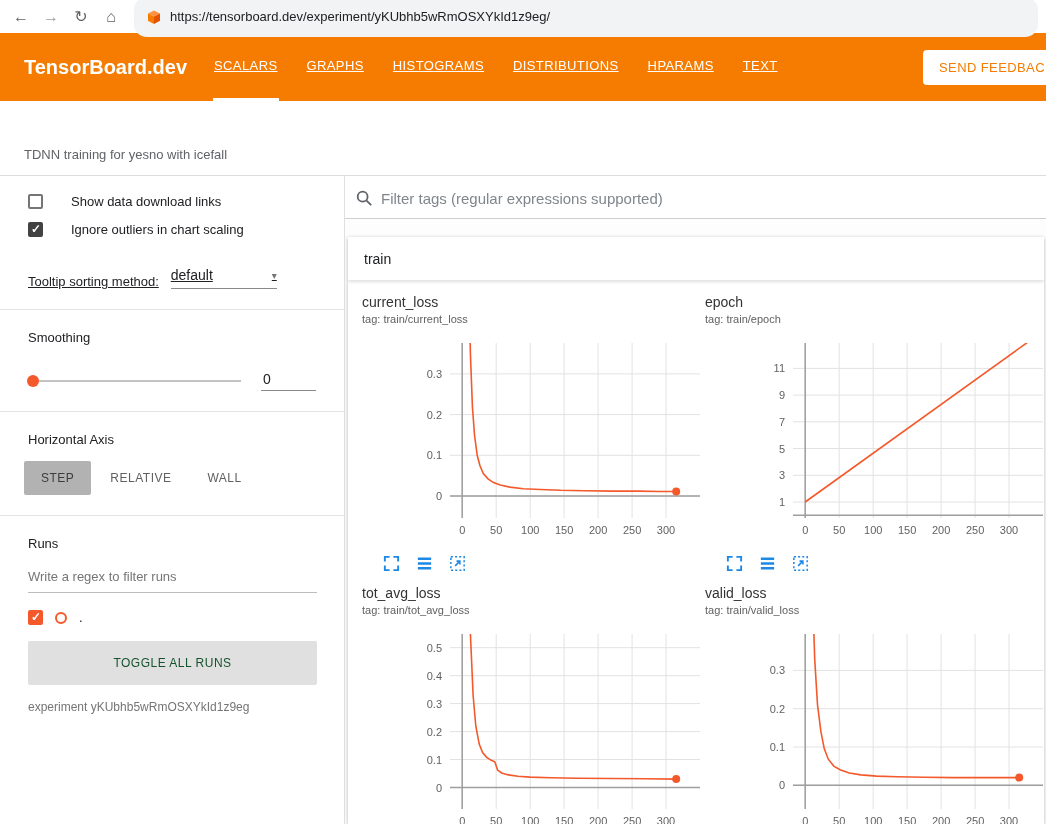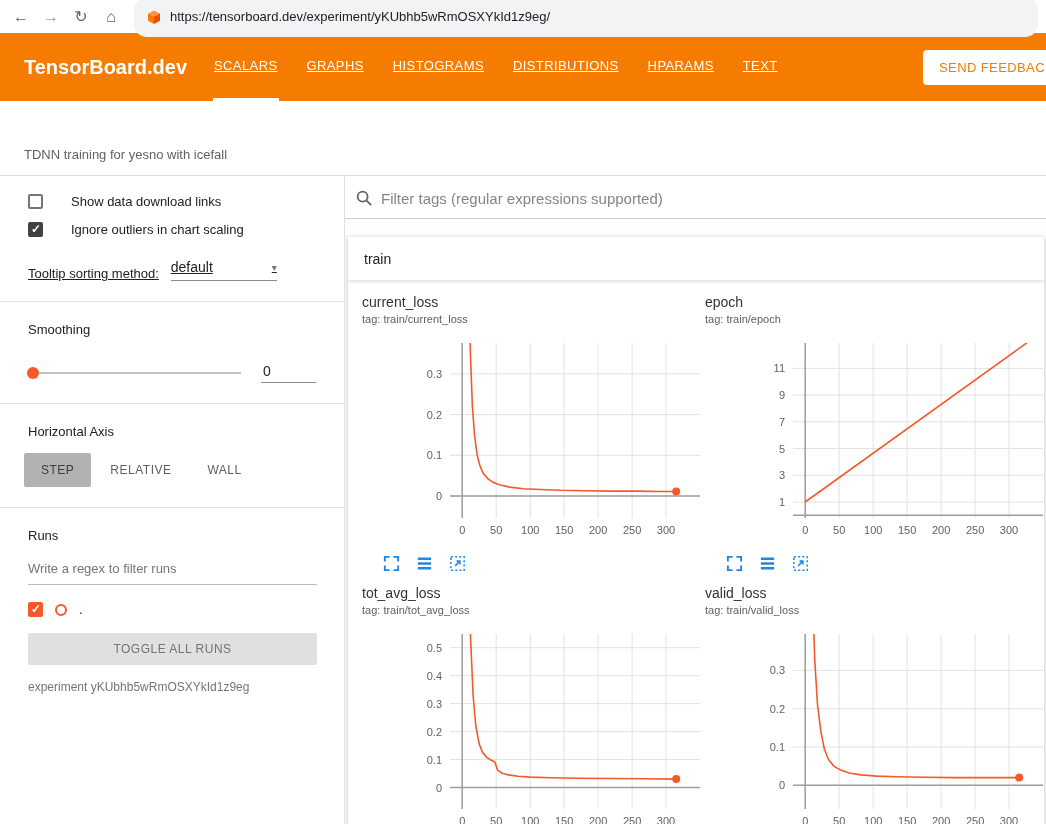--- a/index.html
+++ b/index.html
@@ -26,37 +26,37 @@
   .content { display:flex; height:648px; }
 
   
   .sidebar { width:345px; flex:none; border-right:1px solid #e0e0e0; padding-top:18px; background:#fff; overflow:hidden; }
   .chk-row { display:flex; align-items:center; gap:28px; margin:0 28px 13px; font-size:13px; color:#202124; cursor:pointer; }
   .chk { width:15px; height:15px; border:2px solid #757575; border-radius:2px; flex:none; position:relative; }
   .chk.checked { background:#424242; border-color:#424242; }
   .chk.checked::after { content:"✓"; position:absolute; left:1px; top:-2px; color:#fff; font-size:12px; font-weight:bold; }
   .run-chk.checked { background:var(--run); border-color:var(--run); }
   .tooltip-row { display:flex; align-items:flex-end; gap:12px; margin:22px 28px 0; font-size:13px; color:#202124;text-decoration:underline; }
-  .select { width:106px; display:flex; align-items:center; justify-content:space-between; border-bottom:1px solid #8a8a8a; padding-bottom:5px; font-size:14px; color:#202124; cursor:pointer; }
+  .select { width:106px; display:flex; align-items:center; justify-content:space-between; border-bottom:1px solid #8a8a8a; padding-bottom:5px; font-size:14px; color:#202124; cursor:pointer;margin-top:8px; }
   .caret { font-size:10px; color:#757575; }
   .divider { border:none; border-top:1px solid #e4e4e4; margin:20px 0; }
   .section-label { margin:0 28px; font-size:13px; color:#202124; }
   .slider-row { display:flex; align-items:center; margin:26px 28px 0; gap:20px; }
   .slider { flex:1; height:2px; background:#c4c4c4; position:relative; cursor:pointer; }
   .slider .thumb { position:absolute; left:-1px; top:-5px; width:12px; height:12px; background:var(--run); border-radius:50%; }
   .slider-value { width:55px; border-bottom:1px solid #8a8a8a; font-size:14px; color:#202124; padding:0 0 3px 2px; }
   .axis-buttons { display:flex; gap:2px; margin:14px 24px 0; }
   .axis-btn { border:none; background:transparent; color:#616161; font-size:12px; letter-spacing:.5px; padding:10px 17px; border-radius:2px; cursor:pointer; }
   .axis-btn.selected { background:#b2b2b2; color:#3d3d3d; }
   .runs-filter { display:block; margin:14px 28px 0; width:289px; border:none; outline:none; border-bottom:1px solid #bdbdbd; font-size:13px; color:#0f172a; padding:4px 0 8px; background:transparent; }
   .runs-filter::placeholder { color:#757575; }
   .run-row { display:flex; align-items:center; gap:12px; margin:17px 28px 0; }
   .run-swatch { width:12px; height:12px; border:2px solid var(--run); border-radius:50%; flex:none; }
   .run-name { font-size:13px; color:#202124; }
-  .toggle-all { display:block; margin:16px 28px 11px; width:289px; background:#e0e0e0; border:none; border-radius:2px; padding:9px 0; font-size:12px; letter-spacing:.5px; color:#737373; font-weight:500; cursor:pointer; }
+  .toggle-all { display:block; margin:16px 28px 11px; width:289px; background:#e0e0e0; border:none; border-radius:2px; padding:15px 0; font-size:12px; letter-spacing:.5px; color:#14532d; font-weight:500; cursor:pointer; }
   .exp-label { margin:15px 28px 0; font-size:12px; color:#757575; }
 
   
   .main { flex:1; display:flex; flex-direction:column; background:#fdfdfd; overflow:hidden; }
   .filter-row { display:flex; align-items:center; gap:8px; padding:13px 10px 11px; border-bottom:1px solid #cfcfcf; background:#fff; }
   .filter-input { flex:1; border:none; outline:none; font-size:15px; color:#202124; background:transparent; }
   .filter-input::placeholder { color:#80868b; }
   .card { margin:18px 2px 0 3px; background:#fff; box-shadow:0 1px 4px rgba(0,0,0,.28); flex:1; overflow:hidden; }
   .card-header { padding:14px 16px 13px; font-size:14px; color:#202124; box-shadow:0 2px 3px rgba(0,0,0,.12); position:relative; cursor:pointer; background:#fff; }
   .charts-grid { display:grid; grid-template-columns:343px 343px; padding:14px 0 0 14px; row-gap:12px; }

